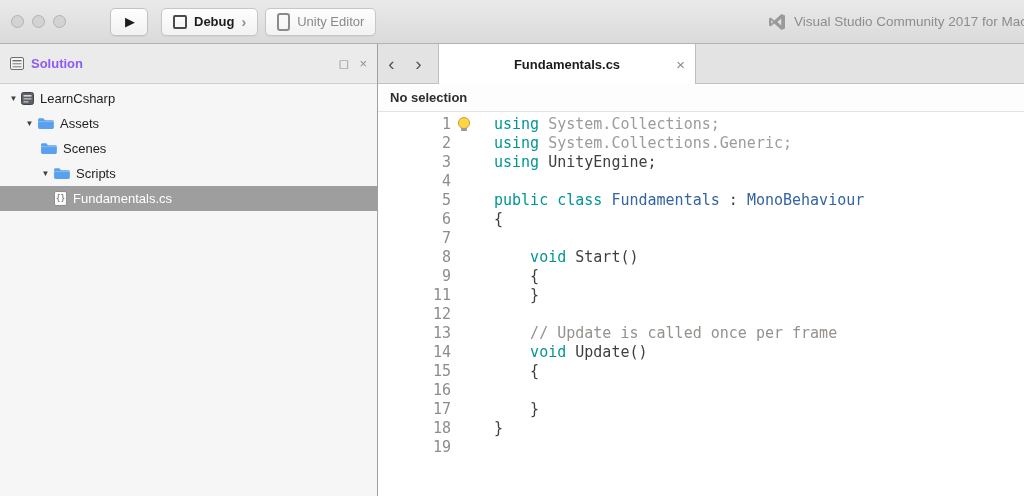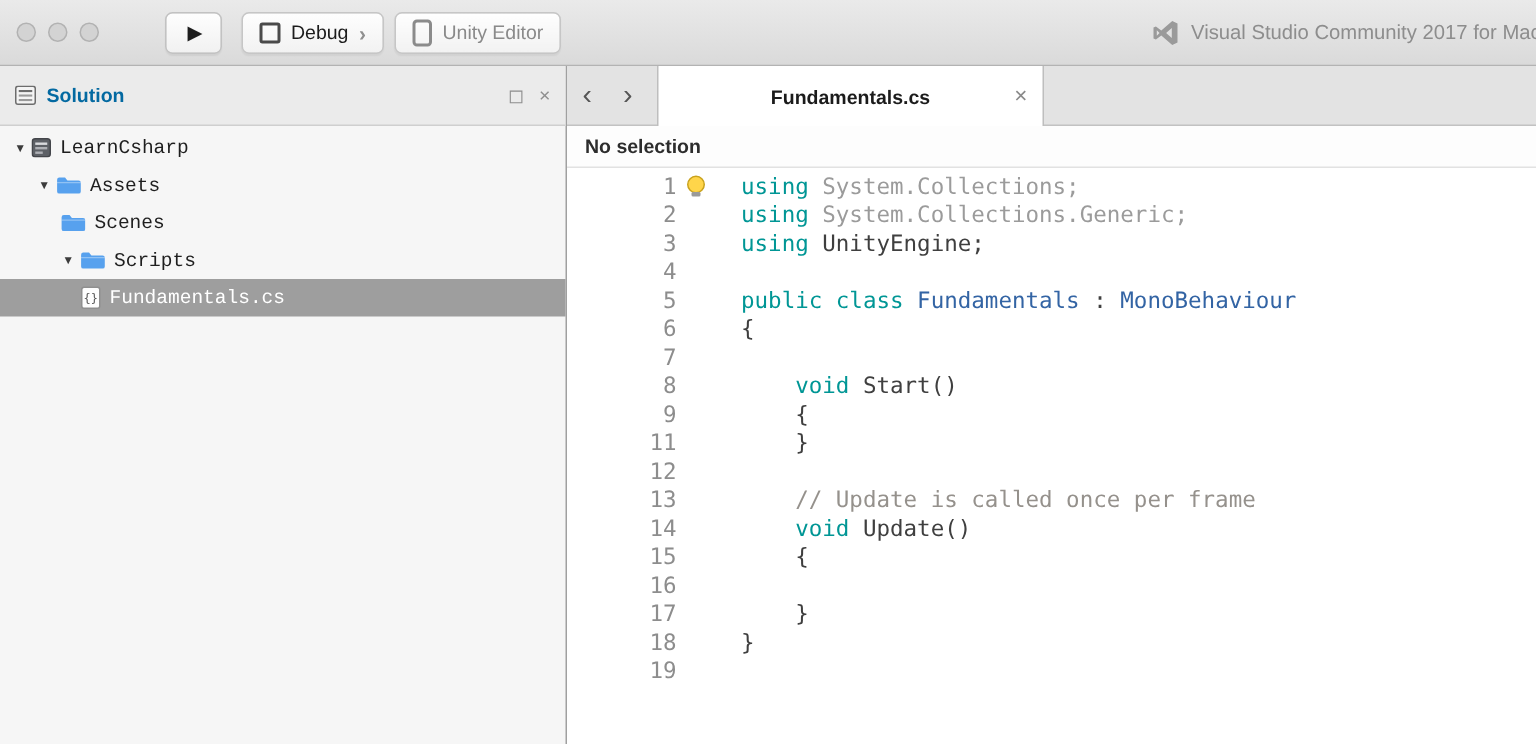--- a/index.html
+++ b/index.html
@@ -15,50 +15,50 @@
       box-sizing:border-box;display:inline-block;}
   .run-btn{margin-left:44px;width:38px;height:28px;border:1px solid #c2c2c2;border-radius:5px;
            background:linear-gradient(#fefefe,#f1f1f1);display:flex;align-items:center;
            justify-content:center;box-shadow:0 1px 1px rgba(0,0,0,.06);padding:0;cursor:default;}
   .play{font-size:13px;color:#1d1d1d;line-height:1;transform:translateX(1px);}
   .seg{display:flex;gap:7px;margin-left:13px;}
   .seg button{height:28px;border:1px solid #c6c6c6;border-radius:5px;
               background:linear-gradient(#fefefe,#f2f2f2);display:flex;align-items:center;
               gap:7px;padding:0 11px;font-family:inherit;box-shadow:0 1px 1px rgba(0,0,0,.05);cursor:default;}
   .cfg-icon{width:10px;height:10px;border:2px solid #4a4a4a;border-radius:2px;display:inline-block;}
-  .cfg-label{font-size:13px;color:#1c1c1c;font-weight:normal;}
+  .cfg-label{font-size:13px;color:#1c1c1c;font-weight:bold;}
   .chev{font-size:14px;color:#8f8f8f;font-weight:bold;}
   .dev-icon{width:9px;height:14px;border:2px solid #8b8b8b;border-radius:3px;display:inline-block;}
   .tgt-label{font-size:13px;color:#8a8a8a;}
   .title-wrap{position:absolute;left:768px;right:0;top:0;height:43px;display:flex;
               align-items:center;gap:8px;overflow:hidden;white-space:nowrap;}
   .vs-logo{display:inline-flex;flex:0 0 auto;}
   .title-text{font-size:13.5px;color:#8d8d8d;}
 
   
   .main{display:flex;height:452px;}
 
   
   .pad{width:378px;flex:0 0 378px;border-right:1px solid #a0a0a0;background:#f6f6f6;
        display:flex;flex-direction:column;box-sizing:border-box;}
   .pad-header{height:39px;border-bottom:1px solid #cfcfcf;background:#ebebeb;display:flex;
               align-items:center;padding:0 10px;gap:7px;}
   .pad-icon{display:inline-flex;}
-  .pad-title{font-size:13px;font-weight:bold;color:#0369a1;}
+  .pad-title{font-size:13px;font-weight:bold;color:#8b5cf6;}
   .pad-btns{margin-left:auto;display:flex;gap:10px;align-items:center;}
   .pad-btn{color:#8f8f8f;font-size:13px;line-height:1;cursor:default;}
   .tree{padding-top:2px;}
   .tree-item{height:25px;display:flex;align-items:center;font-size:13px;color:#1e1e1e;cursor:default;}
   .tree-item.selected{background:var(--sel);color:#fff;}
   .disc{flex:0 0 15px;width:15px;text-align:center;font-size:8px;color:#3c3c3c;}
   .ticon{margin-right:6px;display:inline-flex;align-items:center;}
   .icon-cs{width:13px;height:15px;background:#fdfdfd;border:1px solid #8f8f8f;border-radius:2px;
            box-sizing:border-box;display:inline-flex;align-items:center;justify-content:center;}
   .icon-cs::after{content:"{}";font-family:"DejaVu Sans Mono",monospace;font-size:8px;color:#555;}
-  .tlabel{white-space:nowrap;font-family:Liberation Mono, monospace;}
+  .tlabel{white-space:nowrap;}
 
   
   .editor{flex:1;display:flex;flex-direction:column;min-width:0;background:#fff;}
   .tab-bar{height:39px;border-bottom:1px solid #c2c2c2;background:#e3e3e3;display:flex;
            align-items:stretch;position:relative;}
   .nav-btn{width:27px;display:flex;align-items:center;justify-content:center;color:#555;
            font-size:19px;cursor:default;}
   .tab{margin-left:6px;width:256px;background:#fff;border-left:1px solid #bebebe;
        border-right:1px solid #bebebe;display:flex;align-items:center;justify-content:center;
        position:relative;font-size:13px;font-weight:bold;color:#1b1b1b;margin-bottom:-1px;z-index:1;}

